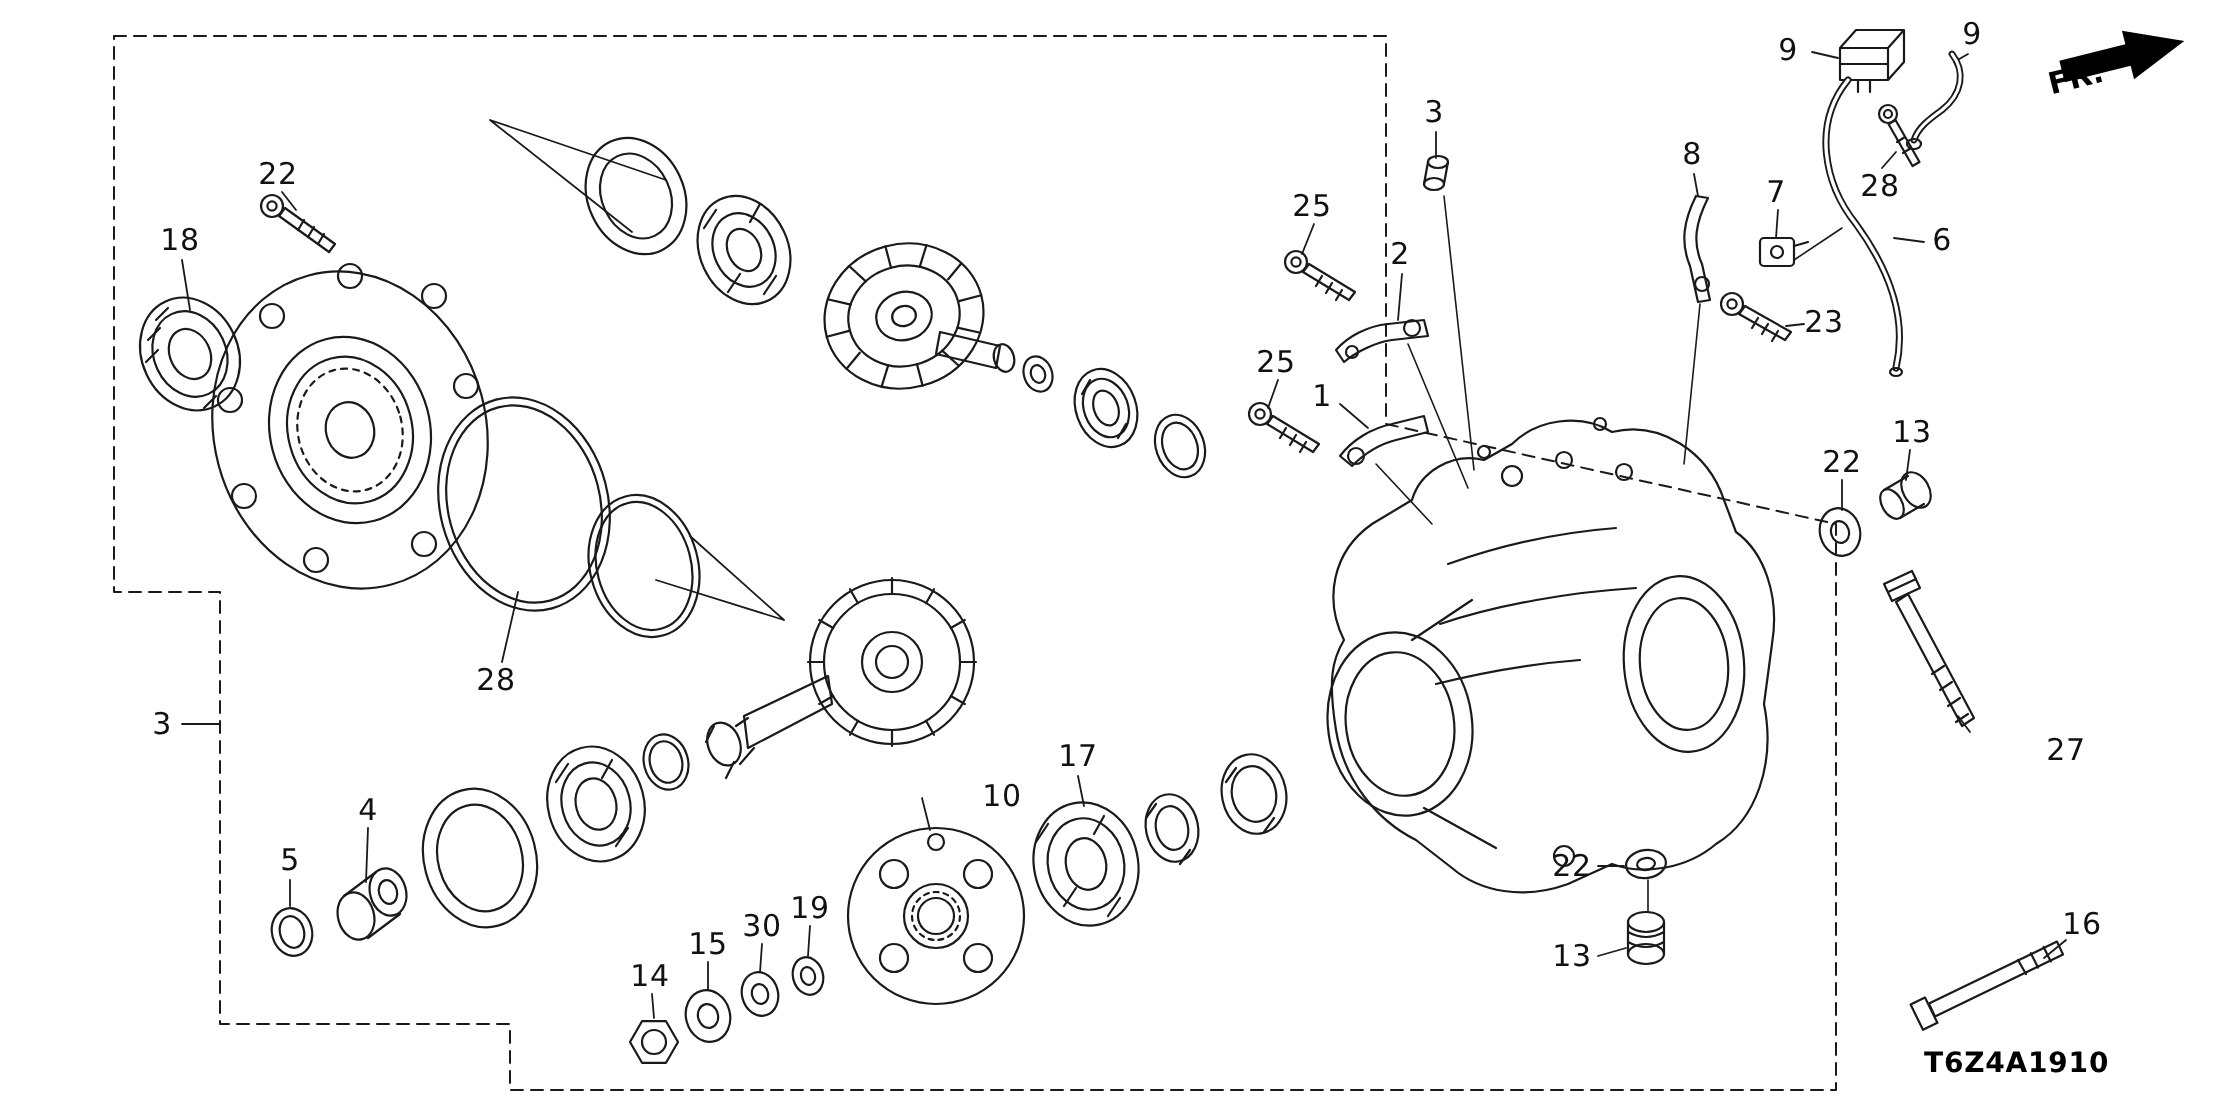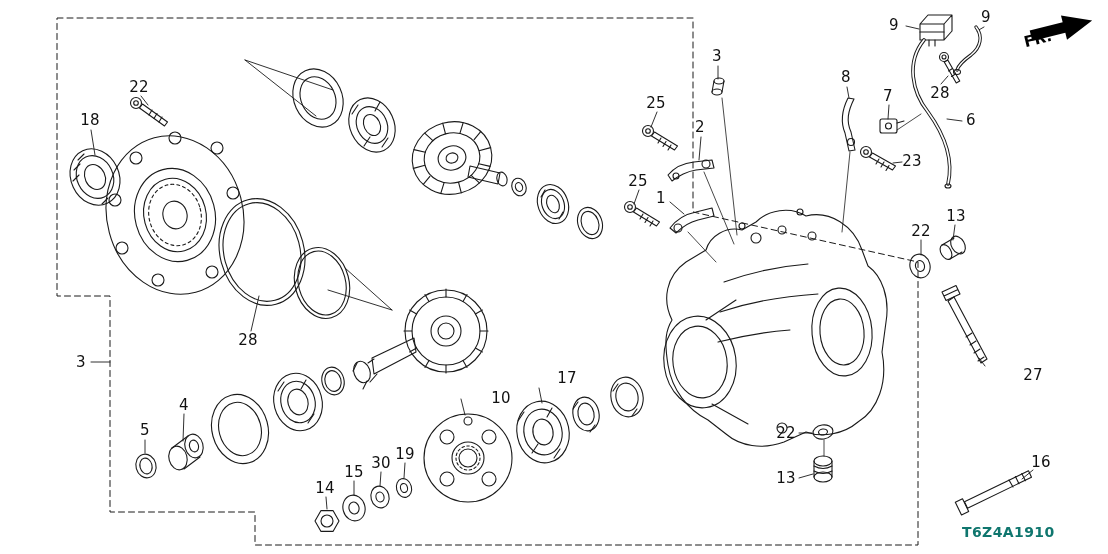--- a/index.html
+++ b/index.html
@@ -12,21 +12,21 @@
     position:absolute;transform:translate(-50%,-50%);
     font-size:15px;font-weight:500;color:#111;letter-spacing:.3px;
     white-space:nowrap;user-select:none;
   }
   .fr-label{
     position:absolute;left:1024px;top:30px;font-size:15px;font-weight:700;
     color:#000;transform:rotate(-14deg);
   }
   .diagram-code{
     position:absolute;left:962px;top:524px;font-size:14px;font-weight:600;
-    color:#0f766e;letter-spacing:.4px;
+    color:#000000;letter-spacing:.4px;
   }
 </style>
 </head>
 <body>
 
 <div class="stage">
 
 <svg width="1108" height="554" viewBox="0 0 1108 554">
   <g fill="none" stroke="#1a1a1a" stroke-width="1.1" stroke-linecap="round" stroke-linejoin="round">
 
@@ -354,21 +354,21 @@
       <div class="callout" style="left: 90px; top: 120px;">18</div>
       <div class="callout" style="left: 81px; top: 362px;">3</div>
       <div class="callout" style="left: 248px; top: 340px;">28</div>
       <div class="callout" style="left: 184px; top: 405px;">4</div>
       <div class="callout" style="left: 145px; top: 430px;">5</div>
       <div class="callout" style="left: 325px; top: 488px;">14</div>
       <div class="callout" style="left: 354px; top: 472px;">15</div>
       <div class="callout" style="left: 381px; top: 463px;">30</div>
       <div class="callout" style="left: 405px; top: 454px;">19</div>
       <div class="callout" style="left: 461px; top: 398px; margin-left: 40px;">10</div>
-      <div class="callout" style="left: 539px; top: 378px; margin-left: 28px;">17</div>
+      <div class="callout" style="left: 539px; top: 378px;">17</div>
       <div class="callout" style="left: 717px; top: 56px;">3</div>
       <div class="callout" style="left: 656px; top: 103px;">25</div>
       <div class="callout" style="left: 700px; top: 127px;">2</div>
       <div class="callout" style="left: 638px; top: 181px;">25</div>
       <div class="callout" style="left: 661px; top: 198px;">1</div>
       <div class="callout" style="left: 894px; top: 25px;">9</div>
       <div class="callout" style="left: 986px; top: 17px;">9</div>
       <div class="callout" style="left: 940px; top: 93px;">28</div>
       <div class="callout" style="left: 846px; top: 77px;">8</div>
       <div class="callout" style="left: 888px; top: 96px;">7</div>

